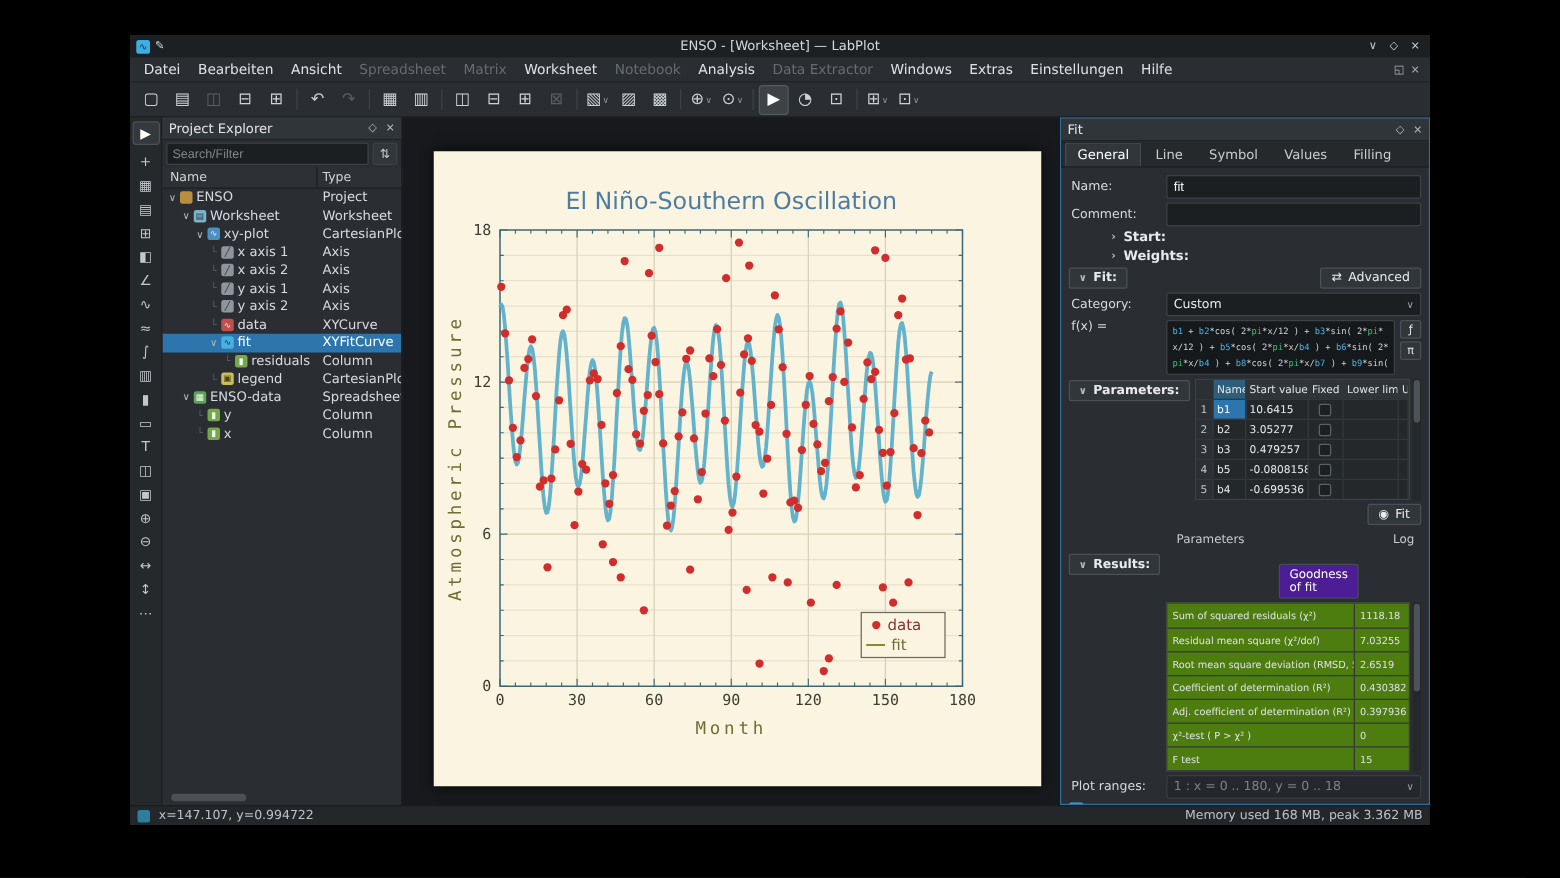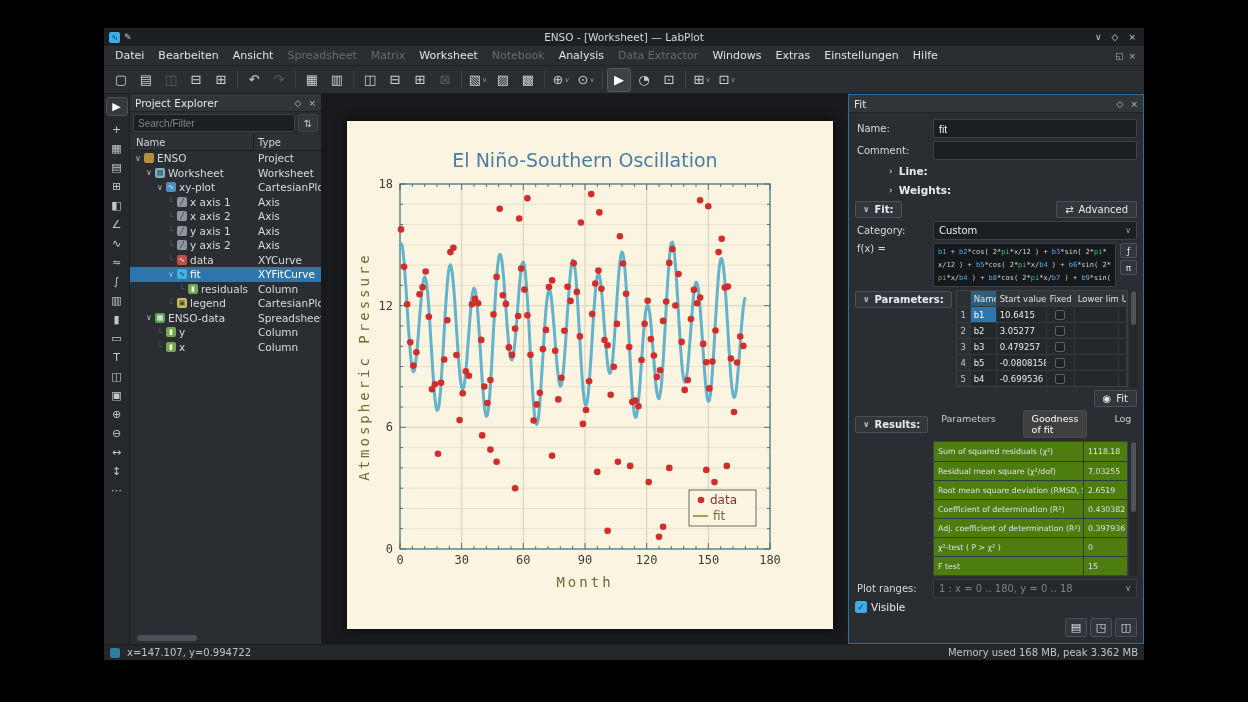--- a/index.html
+++ b/index.html
@@ -92,21 +92,21 @@
   .phead{height:15px;background:#30353a;color:#dfe3e6;font-size:8.5px;border-top:none;}
   .phead.sel{background:#2d5f7d;}
   .pnum{background:#2c3034;color:#c2c7cb;justify-content:center;}
   .pcell.selcell{background:#2d76ad;color:#fff;}
   .cb{width:10px;height:10px;border:1px solid #5b6064;background:#1d2023;border-radius:2px;display:inline-block;}
   .cb.checked{background:#3daee2;border-color:#3daee2;color:#0d2f40;display:inline-flex;align-items:center;justify-content:center;font-size:9px;width:12px;height:12px;}
   .vscroll{position:absolute;right:0;top:0;bottom:0;width:7px;background:#24282b;border-radius:3px;}
   .vscroll .handle{position:absolute;top:1px;left:1px;right:1px;height:34px;background:#4d5358;border-radius:3px;}
   .rtabs{display:flex;gap:18px;}
   .rtab{padding:2px 8px;font-size:9.5px;color:#c7ccd0;border:1px solid transparent;}
-  .rtab.active{background:#404040;border-color:#454b50;color:#fff;border-radius:2px;}
+  .rtab.active{background:#4c1d95;border-color:#454b50;color:#fff;border-radius:2px;margin-top:28px;}
   .gtable-wrap{flex:1;position:relative;padding-right:9px;}
   .gtable{display:grid;grid-template-columns:1fr 44px;border:1px solid #3c4146;background:#4d7c0f;font-size:7.8px;}
   .gcell{height:19px;display:flex;align-items:center;padding:0 4px;border-top:1px solid #33383c;overflow:hidden;white-space:nowrap;color:#dfe3e6;}
   .gcell.first{border-top:none;}
   .gval{border-left:1px solid #33383c;text-align:right;}
   .footer-row{margin-top:auto;display:flex;justify-content:flex-end;gap:3px;flex-shrink:0;}
   .fbtn{width:22px;height:19px;border:1px solid #4a5055;border-radius:2px;background:#31363b;display:flex;align-items:center;justify-content:center;font-size:11px;color:#dfe3e6;}
   
   .statusbar{height:16px;background:#24272a;border-top:1px solid #1a1d1f;display:flex;align-items:center;padding:0 6px;font-size:10px;color:#bdc2c6;flex-shrink:0;}
   .status-icon{width:10px;height:10px;background:#2e7d9e;border-radius:2px;margin-right:7px;}
@@ -640,32 +640,39 @@
     </div>
 
     <div class="fit-dock">
       <div class="panel-head">
         <span>Fit</span>
         <span class="ph-btns">
           <span>◇</span>
           <span>×</span>
         </span>
       </div>
+      <div class="dock-tabs" id="dock-tabs">
+          <div class="dtab active">General</div>
+          <div class="dtab">Line</div>
+          <div class="dtab">Symbol</div>
+          <div class="dtab">Values</div>
+          <div class="dtab">Filling</div>
+        </div>
       <div class="dock-body">
         <div class="frow">
           <span class="flabel">Name:</span>
           <input class="text" value="fit" style="">
         </div>
         <div class="frow">
           <span class="flabel">Comment:</span>
           <input class="text" style="">
         </div>
         <div class="section-lbl">
           <span class="chev">›</span>
-          <span>Line:</span>
+          <span>Start:</span>
         </div>
         <div class="section-lbl">
           <span class="chev">›</span>
           <span>Weights:</span>
         </div>
         <div class="frow">
           <span class="toggle-btn">
             <span class="chev">∨</span>
             <span>Fit:</span>
           </span>

